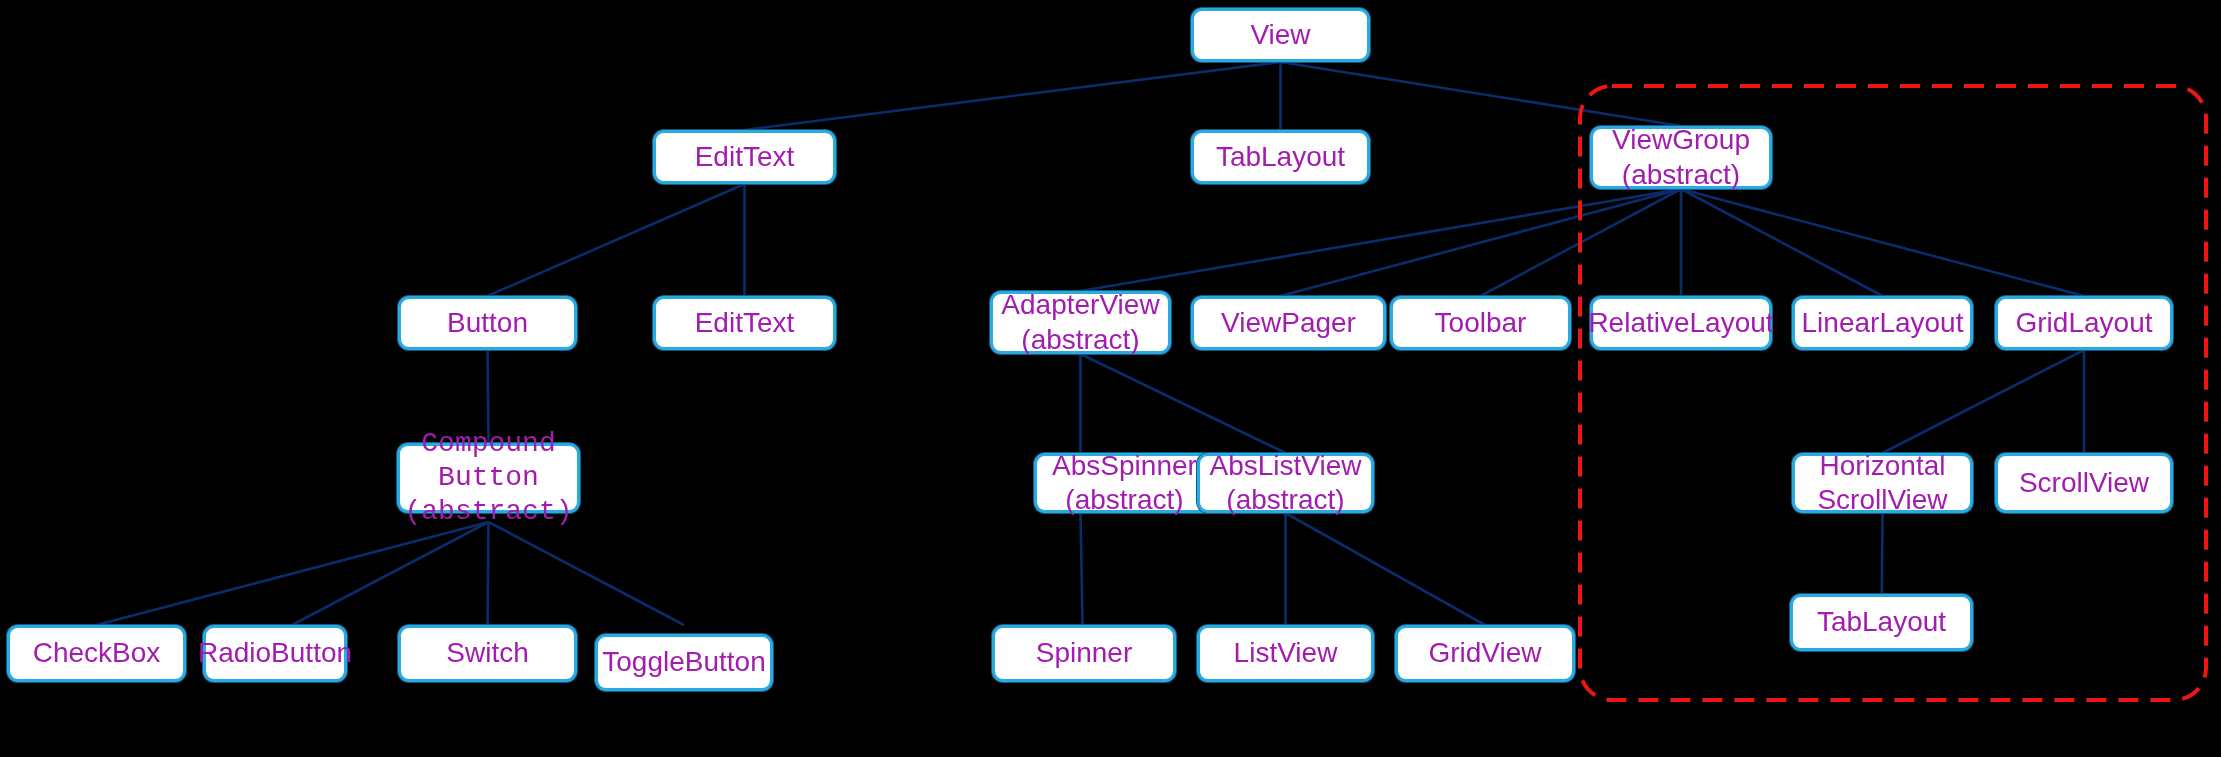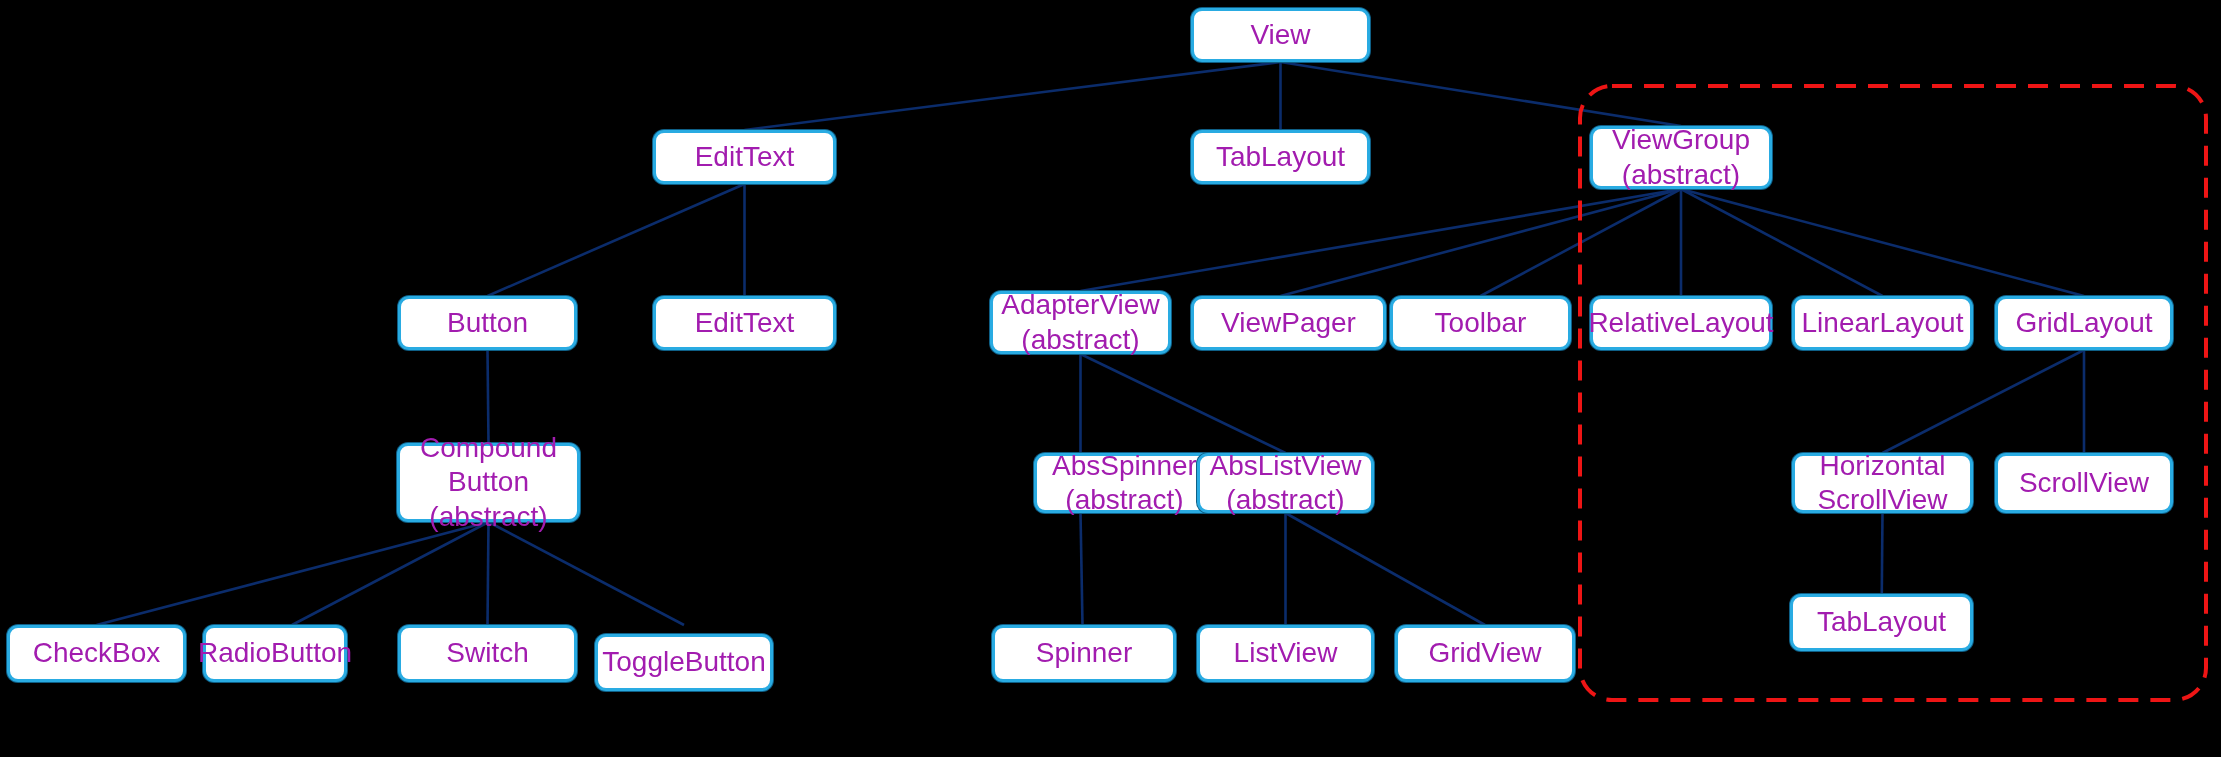--- a/index.html
+++ b/index.html
@@ -78,21 +78,21 @@
 (abstract)</span></div>
       <div class="node" style="left: 398px; top: 296px; width: 179px; height: 54px;"><span>Button</span></div>
       <div class="node" style="left: 653px; top: 296px; width: 183px; height: 54px;"><span>EditText</span></div>
       <div class="node" style="left: 990px; top: 291px; width: 181px; height: 63px;"><span>AdapterView
 (abstract)</span></div>
       <div class="node" style="left: 1191px; top: 296px; width: 195px; height: 54px;"><span>ViewPager</span></div>
       <div class="node" style="left: 1390px; top: 296px; width: 181px; height: 54px;"><span>Toolbar</span></div>
       <div class="node" style="left: 1590px; top: 296px; width: 182px; height: 54px;"><span>RelativeLayout</span></div>
       <div class="node" style="left: 1792px; top: 296px; width: 181px; height: 54px;"><span>LinearLayout</span></div>
       <div class="node" style="left: 1995px; top: 296px; width: 178px; height: 54px;"><span>GridLayout</span></div>
-      <div class="node" style="left: 397px; top: 443px; width: 183px; height: 79px;"><span>Compound
+      <div class="node" style="left: 397px; top: 443px; width: 183px; height: 70px; font-family: Liberation Mono, monospace;"><span>Compound
 Button
 (abstract)</span></div>
       <div class="node" style="left: 990px; top: 453px; width: 181px; height: 60px; margin-left: 44px;"><span>AbsSpinner
 (abstract)</span></div>
       <div class="node" style="left: 1197px; top: 453px; width: 177px; height: 60px;"><span>AbsListView
 (abstract)</span></div>
       <div class="node" style="left: 1792px; top: 453px; width: 181px; height: 60px;"><span>Horizontal
 ScrollView</span></div>
       <div class="node" style="left: 1995px; top: 453px; width: 178px; height: 60px;"><span>ScrollView</span></div>
       <div class="node" style="left: 7px; top: 625px; width: 179px; height: 57px;"><span>CheckBox</span></div>

